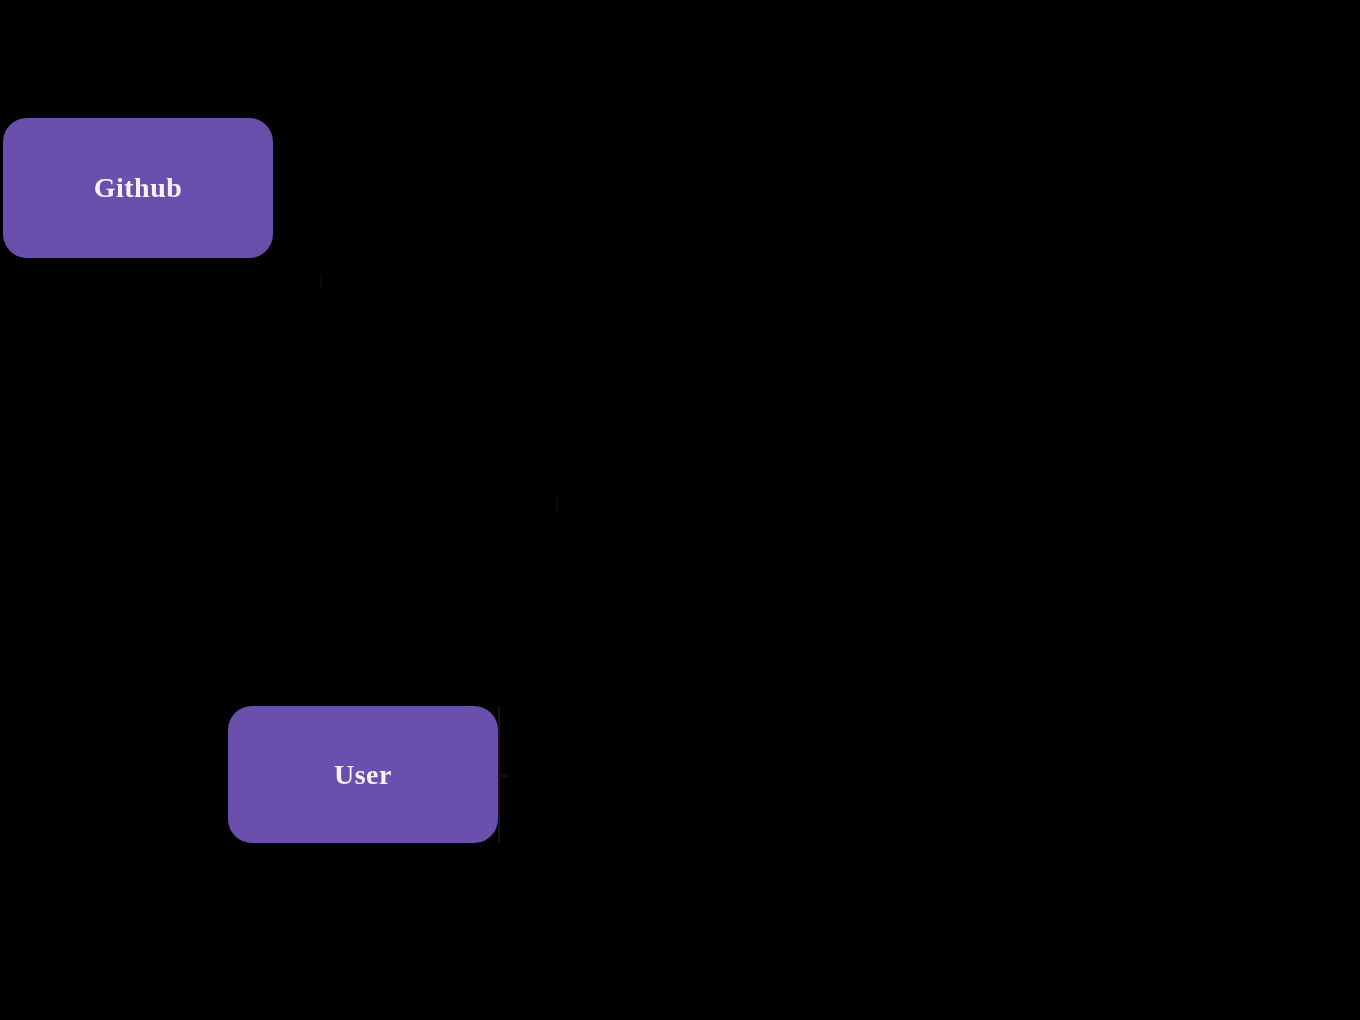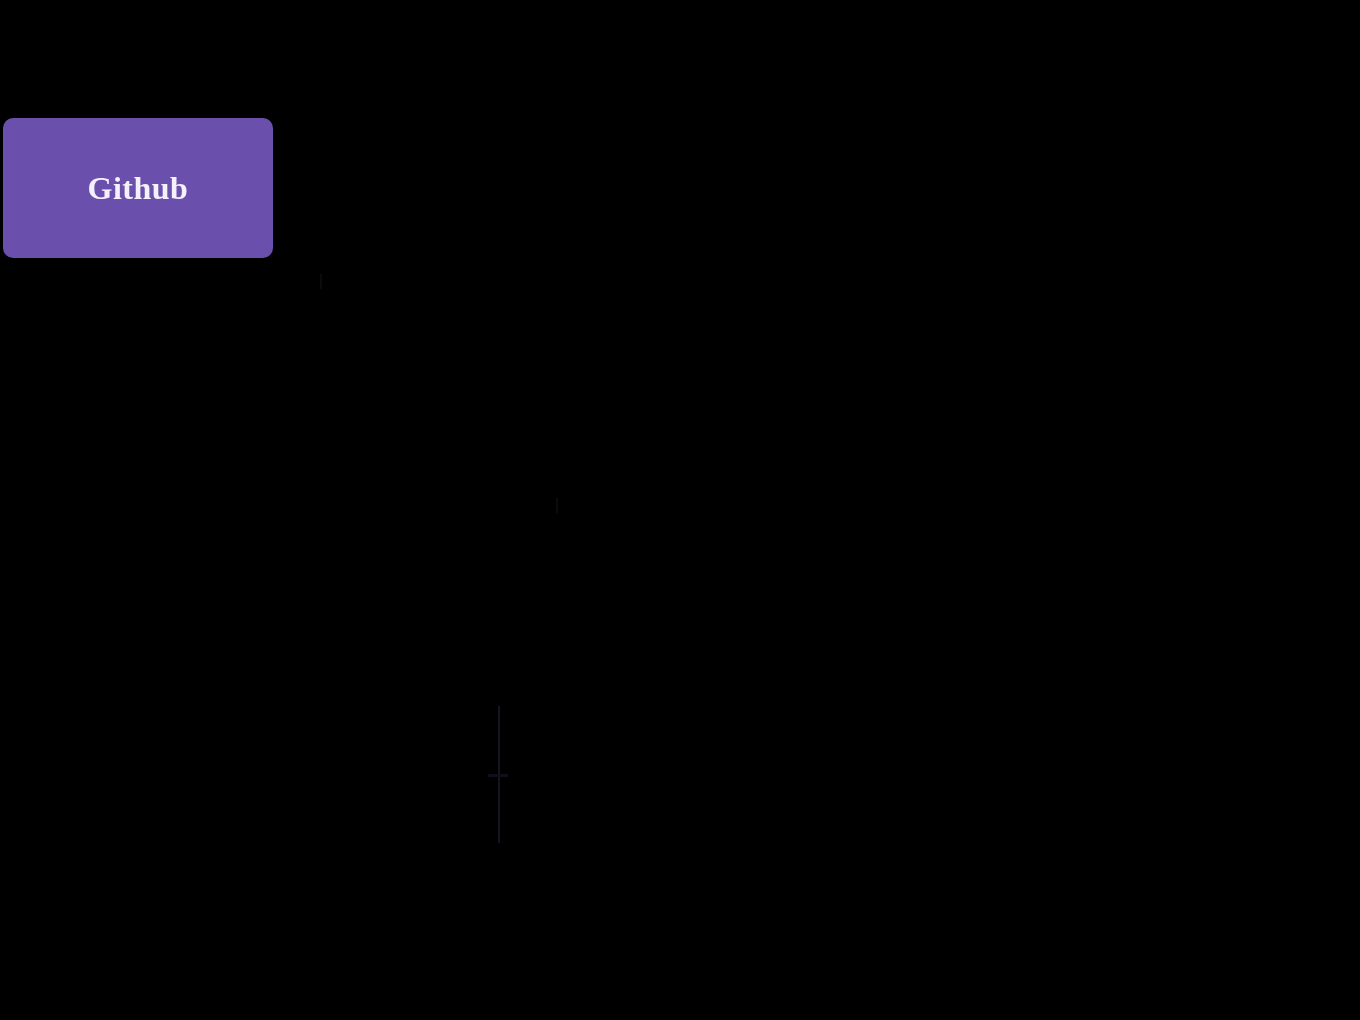--- a/index.html
+++ b/index.html
@@ -19,25 +19,25 @@
     width: 1360px;
     height: 1020px;
     background: #000000;
   }
   .node {
     position: absolute;
     display: flex;
     align-items: center;
     justify-content: center;
     box-sizing: border-box;
-    border-radius: 10px;
+    border-radius: 24px;
     color: #f4f1fa;
     font-family: "Liberation Serif", "DejaVu Serif", serif;
     font-weight: bold;
-    font-size: 32px;
+    font-size: 28px;
     letter-spacing: 0.5px;
     line-height: 1;
     user-select: none;
     -webkit-font-smoothing: antialiased;
   }
   .node-label {
     display: block;
     text-align: center;
     white-space: nowrap;
   }
@@ -95,14 +95,17 @@
   <div class="edge" id="edge-github-user-b" style="background: rgb(11, 11, 15);"></div>
 
   <div class="edge" id="edge-user-out-vert"></div>
 
   <div class="edge" id="edge-user-out-stub"></div>
 
   <div class="node" id="node-github" style="background: rgb(106, 79, 172); left: 3px; top: 118px; width: 270px; height: 140px; color: rgb(244, 241, 250);">
     <span class="node-label">Github</span>
   </div>
 
+  <div class="node" id="node-user" style="background: rgb(106, 79, 172); left: 228px; top: 706px; width: 270px; height: 137px; color: rgb(244, 241, 250);">
+    <span class="node-label">User</span>
+  </div>
 
 </div>
 
 </body></html>

